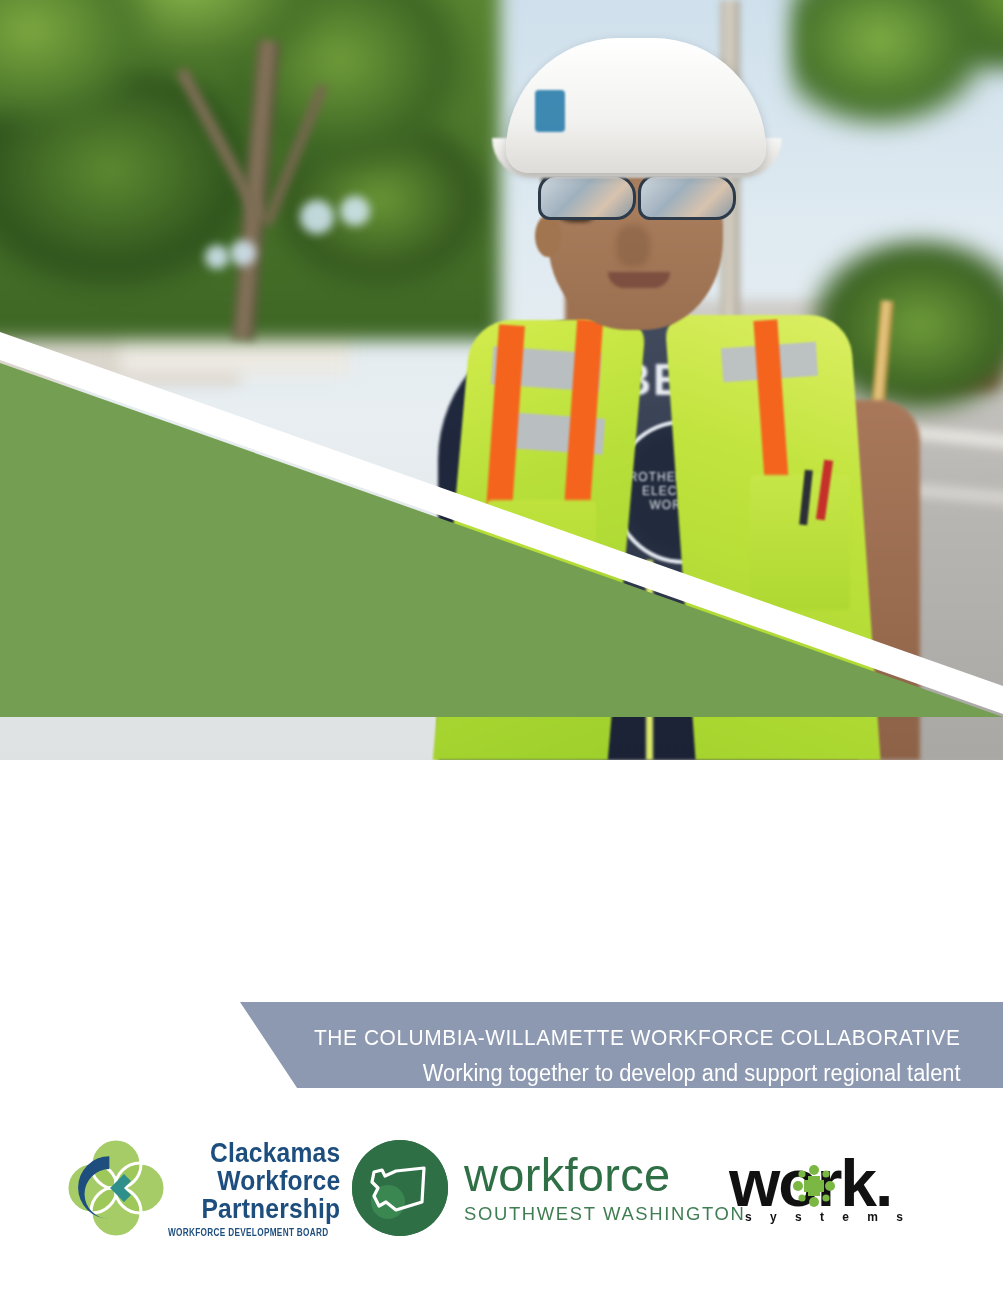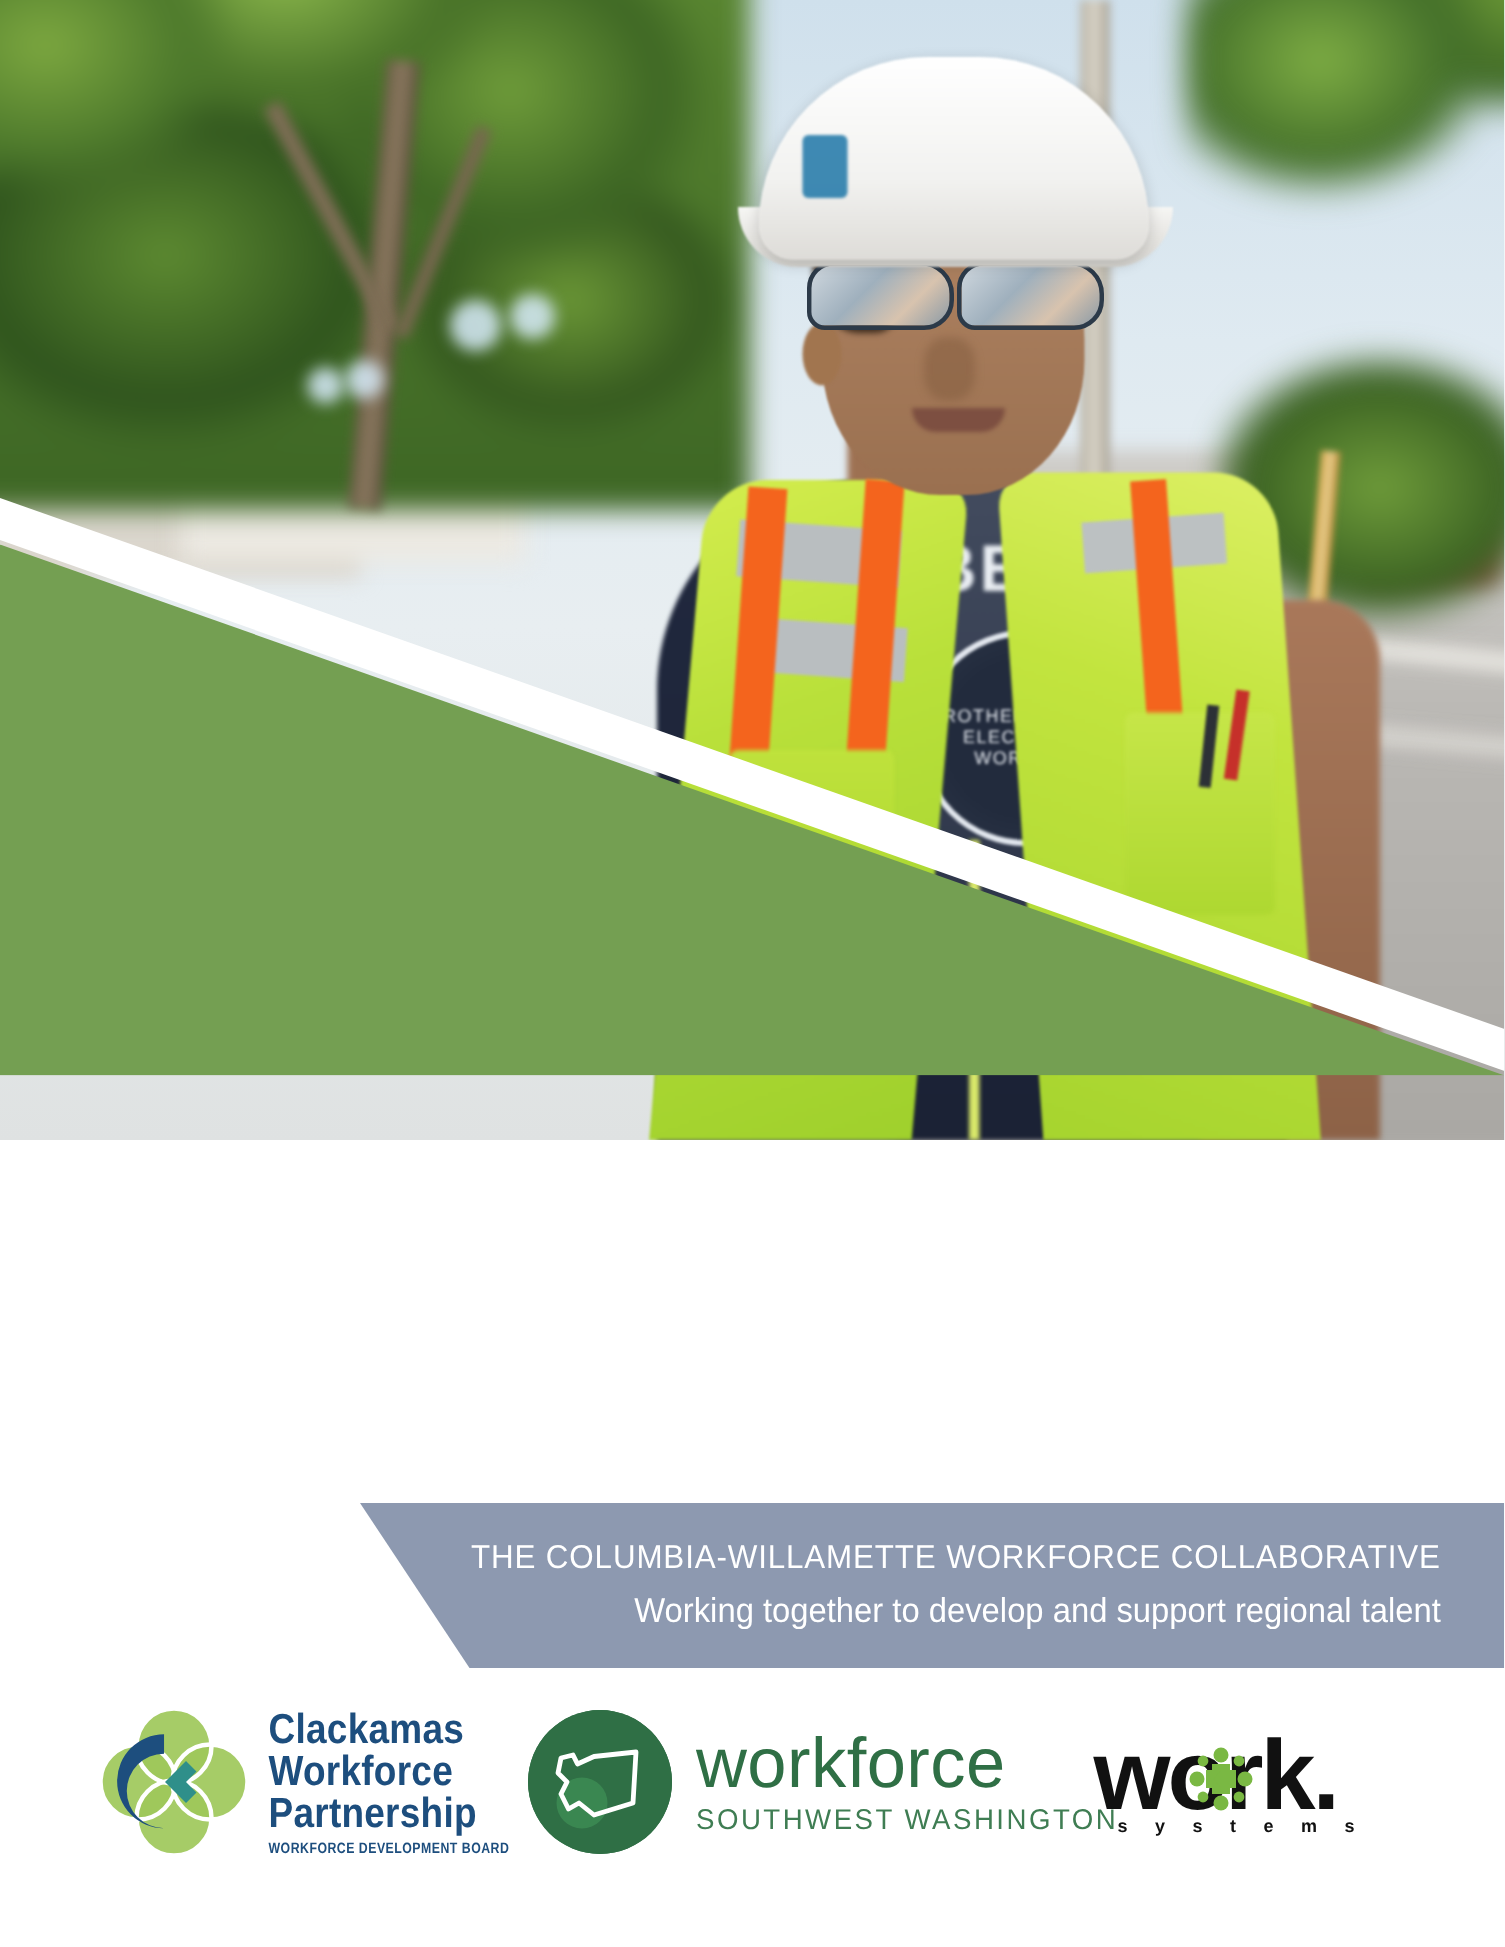--- a/index.html
+++ b/index.html
@@ -393,21 +393,21 @@
     letter-spacing: 1.1px;
     white-space: nowrap;
     transform: scaleX(0.92);
     transform-origin: left center;
   }
 
   
   .gray-banner {
     position: absolute;
     left: 240px; top: 1002px;
-    width: 763px; height: 110px;
+    width: 763px; height: 86px;
     background: var(--gray, #8d99b0);
     clip-path: polygon(0 0, 763px 0, 763px 110px, 73px 110px);
   }
   .banner-text {
     position: absolute;
     right: 42px; top: 23px;
     text-align: right;
     color: #ffffff;
   }
   .banner-l1 {
@@ -434,24 +434,24 @@
     position: absolute;
     left: 0; top: 1128px;
     width: 1003px; height: 140px;
   }
   .logo { position: absolute; display: flex; align-items: center; }
 
   
   .logo-cwp { left: 64px; top: 8px; }
   .cwp-mark { position: relative; width: 104px; height: 104px; }
   .cwp-wordmark {
-    margin-left: 11px;
     color: #1d4e7e;
     font-family: "Liberation Sans Narrow", "Liberation Sans", sans-serif;
     line-height: 1.0;
+    text-align: right;
   }
   .cwp-w1, .cwp-w2, .cwp-w3 {
     font-size: 28px; font-weight: 700; letter-spacing: 0.2px;
     transform: scaleX(0.88); transform-origin: left center;
   }
   .cwp-sub {
     margin-top: 5px;
     font-size: 10px; font-weight: 700; letter-spacing: 0.4px;
     transform: scaleX(0.82); transform-origin: left center;
   }

